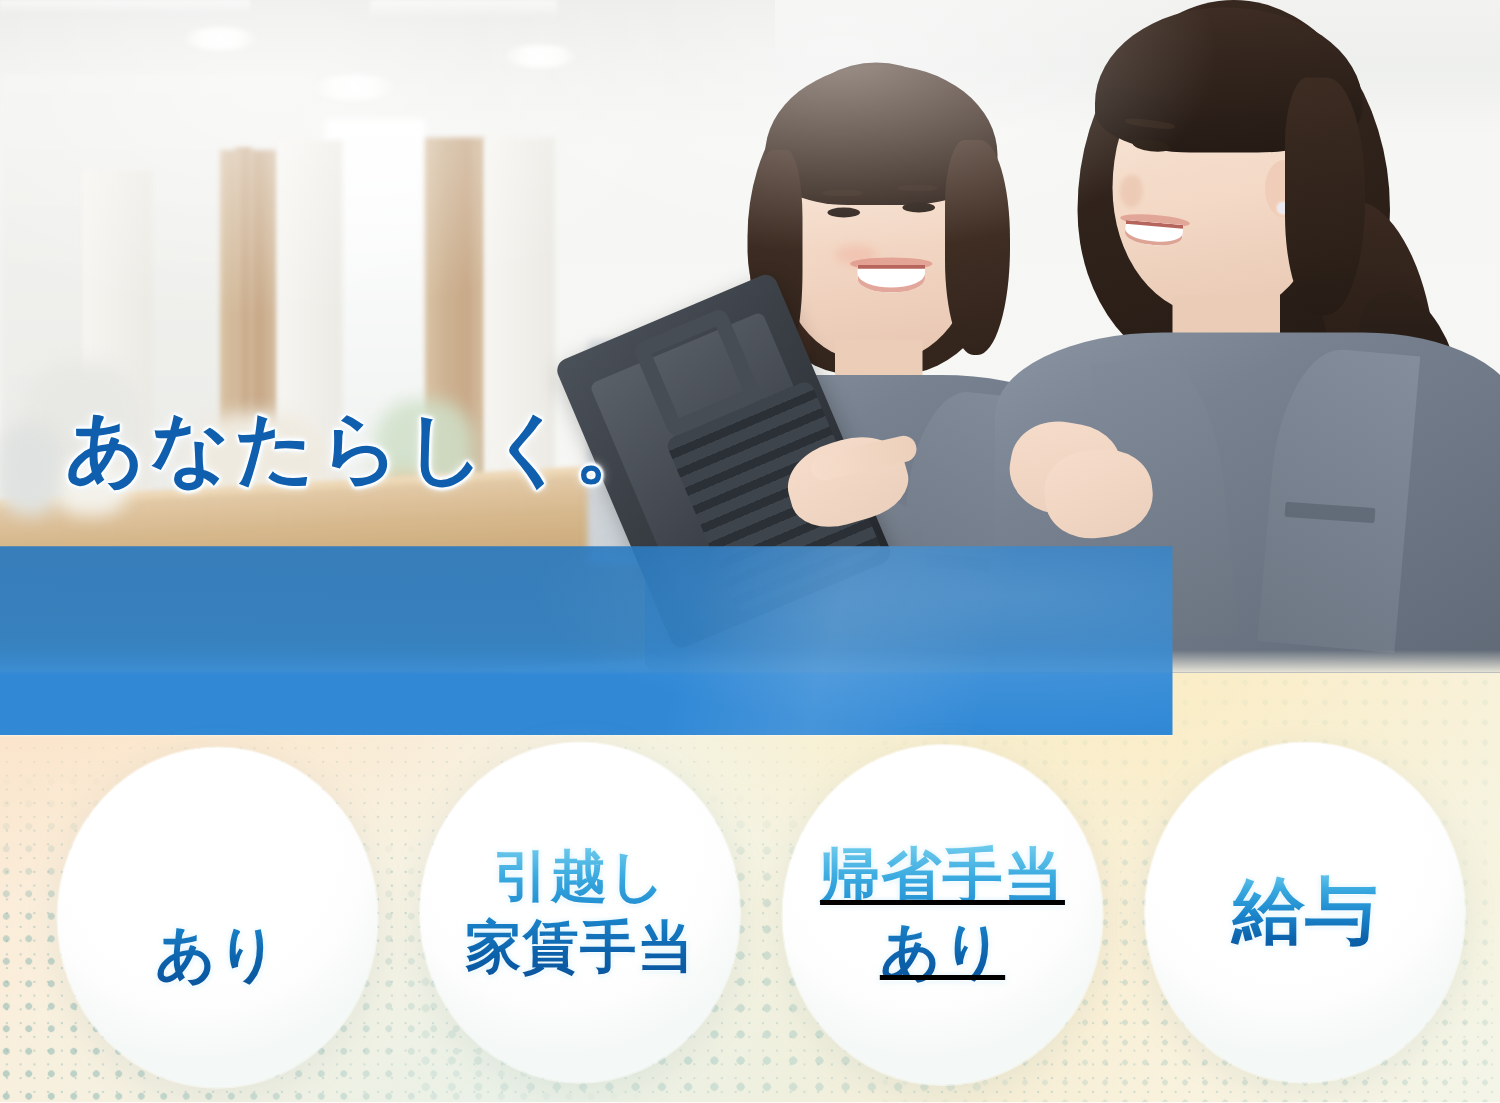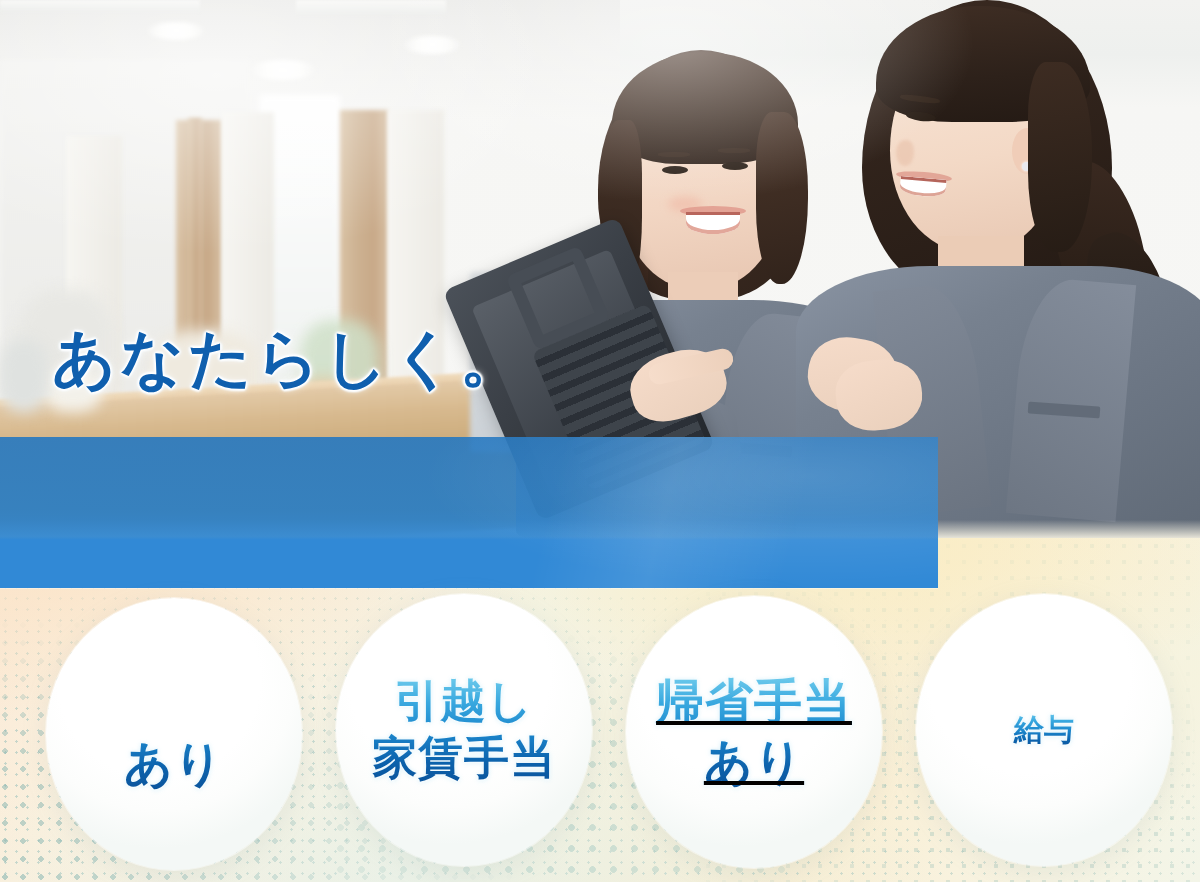--- a/index.html
+++ b/index.html
@@ -309,21 +309,21 @@
     background:linear-gradient(180deg,#76d0ee 0%,#38a8df 26%,#1b86cc 52%,#0c62ac 78%,#0a529a 100%);
     -webkit-background-clip:text;
     background-clip:text;
     color:transparent;
     -webkit-text-fill-color:transparent;
     filter:drop-shadow(0 1px 1px rgba(255,255,255,.95)) drop-shadow(0 0 2px rgba(210,238,250,.9));
     white-space:pre-line;
     padding:0 6px;
   }
   .ctext.small{font-size:45px;}
-  .ctext.num{font-size:30px;letter-spacing:0;}
+  .ctext.num{font-size:58px;letter-spacing:0;}
 </style>
 </head>
 <body>
 
 <div id="banner">
 
   <div class="bottom-bg">
     <div class="halftone ht-a"></div>
     <div class="halftone ht-b"></div>
     <div class="halftone ht-c"></div>

